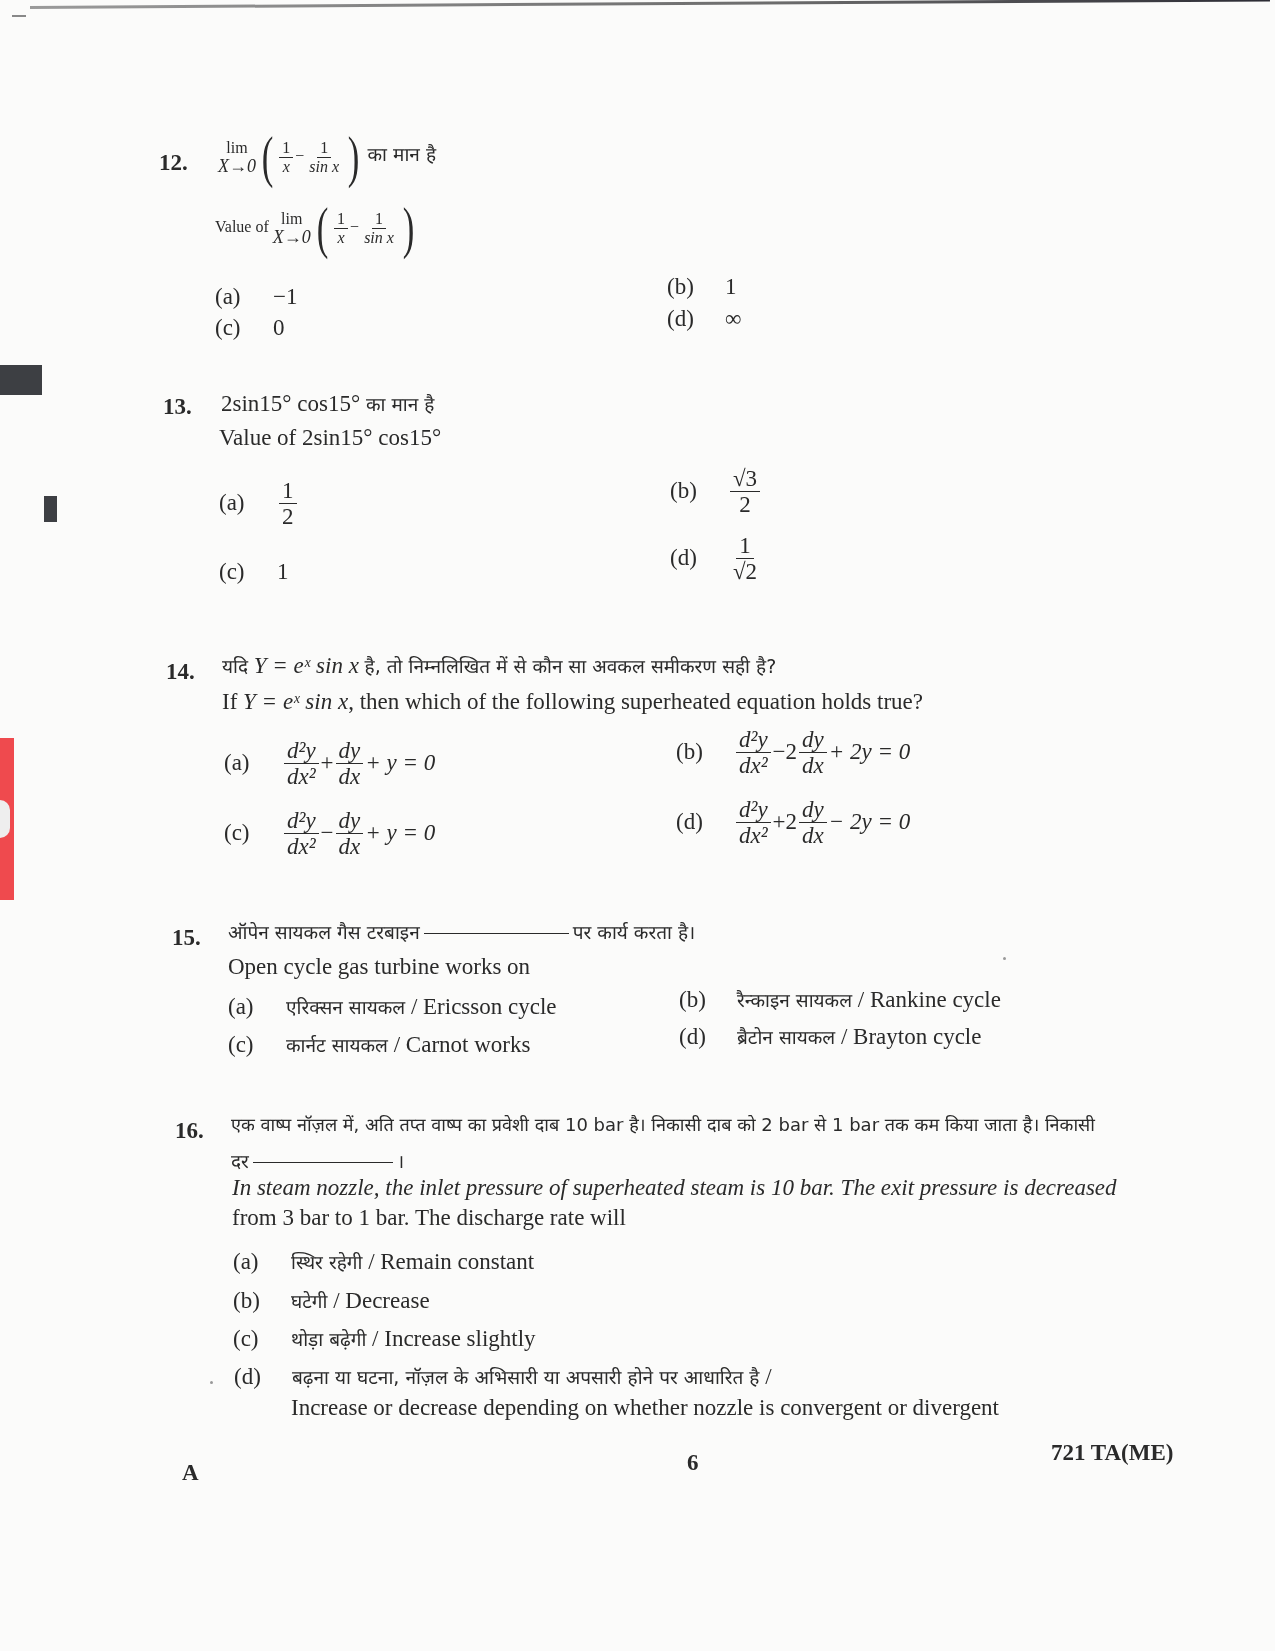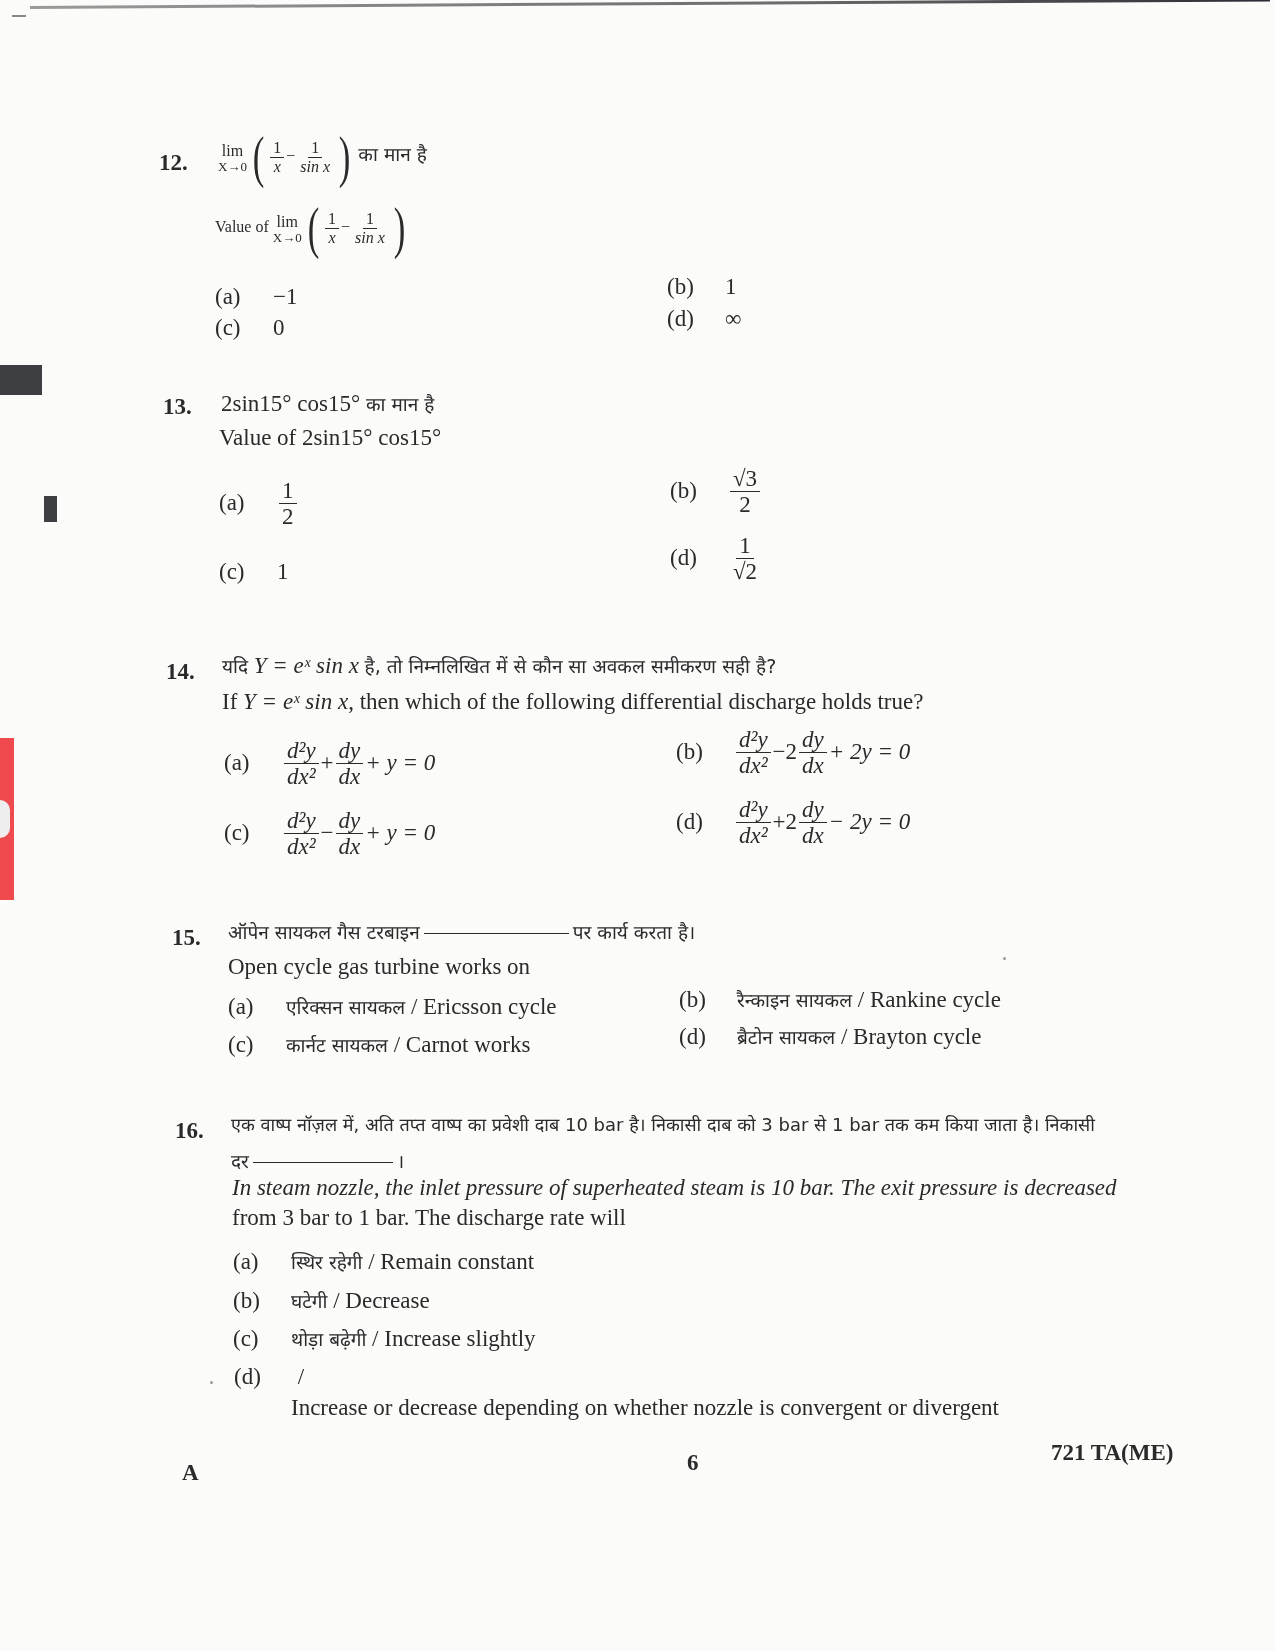--- a/index.html
+++ b/index.html
@@ -26,21 +26,21 @@
   .line { position: absolute; white-space: nowrap; }
   .hi { font-family: "DejaVu Sans", sans-serif; font-size: 19px; }
   .opt { position: absolute; white-space: nowrap; display: flex; align-items: center; }
   .opt .lbl { display: inline-block; width: 58px; }
   i { font-style: italic; }
 
   .frac { display: inline-flex; flex-direction: column; align-items: center; vertical-align: middle; margin: 0 2px; }
   .frac .n { padding: 0 3px; border-bottom: 1.4px solid #2a2a2a; line-height: 1.1; }
   .frac .d { padding: 0 3px; line-height: 1.1; }
   .lim { display: inline-flex; flex-direction: column; align-items: center; vertical-align: middle; margin-right: 2px; }
-  .lim .sub { font-size: 13px; line-height: 1; }
+  .lim .sub { font-size: 18px; font-style: italic; line-height: 1; }
   .paren { font-size: 58px; font-weight: 100; vertical-align: middle; line-height: 1; transform: scaleX(0.6); display: inline-block; }
   .blank { display: inline-block; width: 145px; border-bottom: 1.5px solid #2a2a2a; vertical-align: middle; margin: 0 4px; }
   .blank.short { width: 140px; }
 
   .footer { position: absolute; font-weight: bold; font-size: 23px; }
 </style>
 </head>
 <body>
 
 <div class="top-rule"></div>
@@ -137,21 +137,21 @@
 
 <div>
   <div class="qnum" style="left:166px; top:659px;">14.</div>
   <div class="line q" style="left:222px; top:652px;">
     <span class="hi">यदि</span>
     <i>Y = eˣ sin x</i>
     <span class="hi">है, तो निम्नलिखित में से कौन सा अवकल समीकरण सही है?</span>
   </div>
   <div class="line q" style="left:222px; top:688px;">
     <span>If</span>
-    <i>Y = eˣ sin x</i><span>, then which of the following differential discharge holds true?</span>
+    <i>Y = eˣ sin x</i><span>, then which of the following superheated equation holds true?</span>
   </div>
 
   <div class="opt q" style="left:224px; top:738px;">
     <span class="lbl">(a)</span>
     <span class="frac">
         <i class="n">d²y</i>
         <i class="d">dx²</i>
       </span>
       <span>+</span>
       <span></span>
@@ -213,30 +213,30 @@
   <div class="line q" style="left:228px; top:953px;">Open cycle gas turbine works on</div>
   <div class="opt q" style="left:228px; top:993px;"><span class="lbl">(a)</span><span class="hi">एरिक्सन सायकल</span>&nbsp;<span>/ Ericsson cycle</span></div>
   <div class="opt q" style="left:679px; top:986px;"><span class="lbl">(b)</span><span class="hi">रैन्काइन सायकल</span>&nbsp;<span>/ Rankine cycle</span></div>
   <div class="opt q" style="left:228px; top:1031px;"><span class="lbl">(c)</span><span class="hi">कार्नट सायकल</span>&nbsp;<span>/ Carnot works</span></div>
   <div class="opt q" style="left:679px; top:1023px;"><span class="lbl">(d)</span><span class="hi">ब्रैटोन सायकल</span>&nbsp;<span>/ Brayton cycle</span></div>
 </div>
 
 <div>
   <div class="qnum" style="left:175px; top:1118px;">16.</div>
   <div class="line q" style="left:231px; top:1110px; font-size:22px;">
-    <span class="hi" style="font-size:18px;">एक वाष्प नॉज़ल में, अति तप्त वाष्प का प्रवेशी दाब 10 bar है। निकासी दाब को 3 bar से 1 bar तक कम किया जाता है। निकासी</span>
+    <span class="hi" style="font-size:18px;">एक वाष्प नॉज़ल में, अति तप्त वाष्प का प्रवेशी दाब 10 bar है। निकासी दाब को 2 bar से 1 bar तक कम किया जाता है। निकासी</span>
   </div>
   <div class="line q" style="left:231px; top:1147px;">
     <span class="hi">दर</span><span class="blank short"></span><span class="hi">।</span>
   </div>
   <div class="line q" style="left:232px; top:1174px;font-style:italic;">In steam nozzle, the inlet pressure of superheated steam is 10 bar.  The exit pressure is decreased</div>
   <div class="line q" style="left:232px; top:1204px;">from 3 bar to 1 bar.  The discharge rate will</div>
 
   <div class="opt q" style="left:233px; top:1248px;"><span class="lbl">(a)</span><span class="hi">स्थिर रहेगी</span>&nbsp;<span>/ Remain constant</span></div>
   <div class="opt q" style="left:233px; top:1287px;"><span class="lbl">(b)</span><span class="hi">घटेगी</span>&nbsp;<span>/ Decrease</span></div>
   <div class="opt q" style="left:233px; top:1325px;"><span class="lbl">(c)</span><span class="hi">थोड़ा बढ़ेगी</span>&nbsp;<span>/ Increase slightly</span></div>
-  <div class="opt q" style="left:234px; top:1363px;"><span class="lbl">(d)</span>&nbsp;<span>/</span></div>
+  <div class="opt q" style="left:234px; top:1363px;"><span class="lbl">(d)</span><span class="hi">बढ़ना या घटना, नॉज़ल के अभिसारी या अपसारी होने पर आधारित है</span>&nbsp;<span>/</span></div>
   <div class="line q" style="left:291px; top:1394px;">Increase or decrease depending on whether nozzle is convergent or divergent</div>
 </div>
 
 <div class="footer" style="left:182px; top:1460px;">A</div>
 <div class="footer" style="left:687px; top:1450px;">6</div>
 <div class="footer" style="left:1051px; top:1440px;">721 TA(ME)</div>
 
 </body></html>

